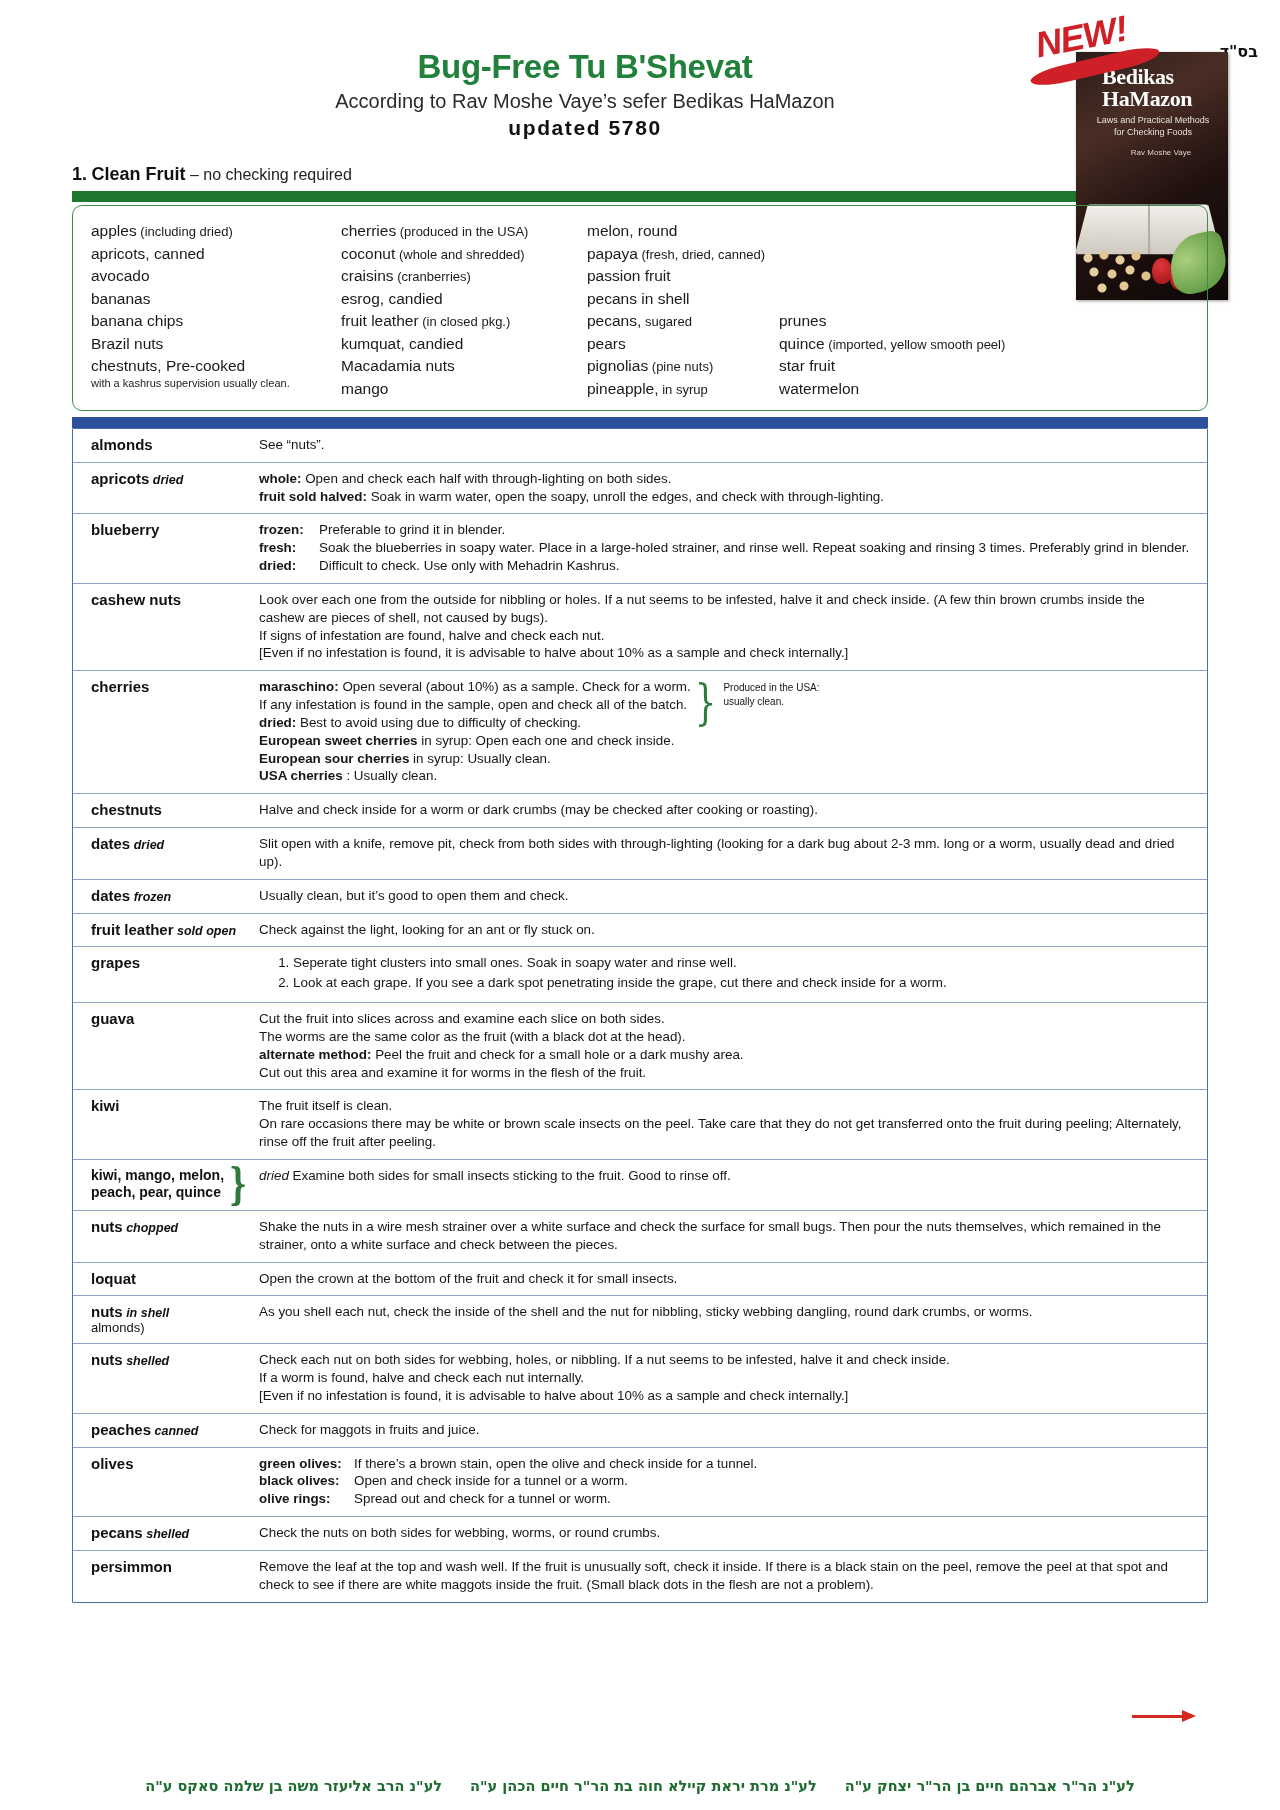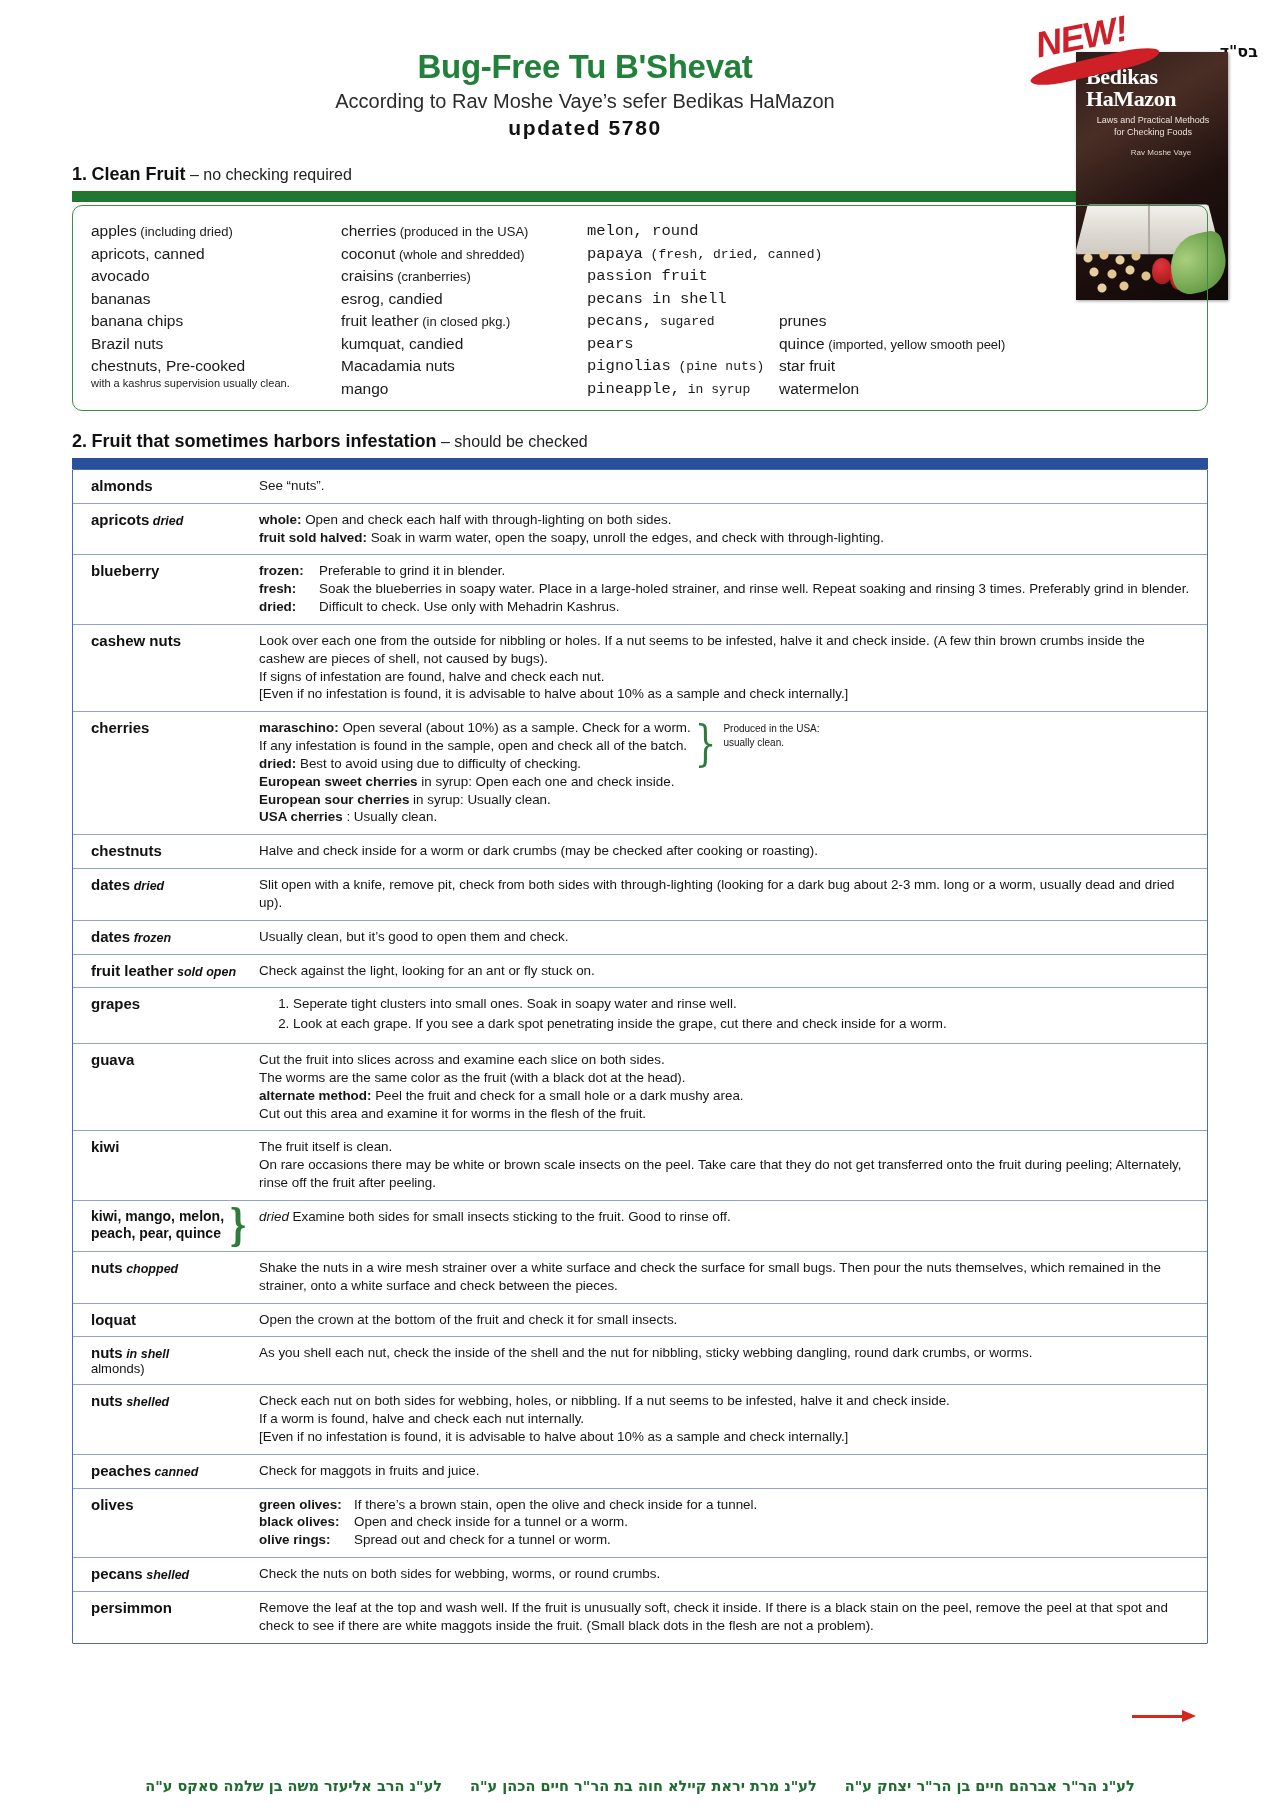--- a/index.html
+++ b/index.html
@@ -45,21 +45,21 @@
     width:132px; height:17px; background:#cf2027;
     border-radius:50%/90%;
     transform:rotate(-13deg);
   }
   .book {
     position:absolute; right:0; top:30px; width:152px; height:248px;
     background:linear-gradient(150deg,#2b1d19 0%, #4a2e25 28%, #20110f 60%, #0d0807 100%);
     overflow:hidden; box-shadow:1px 1px 3px rgba(0,0,0,.4);
   }
   .book-title {
-    position:absolute; left:10px; top:14px; right:6px;
+    position:absolute; left:26px; top:14px; right:6px;
     color:#fff; font-size:22px; font-weight:bold; line-height:1.0;
     font-family:"Liberation Serif", serif; letter-spacing:-0.4px;
   }
   .book-sub {
     position:absolute; left:10px; top:62px; right:8px;
     color:#e9e3dc; font-size:9px; line-height:1.35; text-align:center;
   }
   .book-author {
     position:absolute; left:26px; top:96px; right:8px;
     color:#ded5cc; font-size:8px; text-align:center; font-style:normal;
@@ -110,21 +110,21 @@
 
   .green-bar { margin:6px 72px 0 72px; height:11px; background:#20772f; }
   .clean-box {
     margin:3px 72px 0 72px; border:1.5px solid #3f8c4c; border-radius:10px;
     padding:16px 18px 8px 18px; position:relative; min-height:196px;
   }
   .clean-cols { display:flex; }
   .ccol { }
   .ccol:nth-child(1){ width:250px; }
   .ccol:nth-child(2){ width:246px; }
-  .ccol:nth-child(3){ width:192px;font-family:Liberation Mono, monospace; }
+  .ccol:nth-child(3){ width:192px; }
   .ccol:nth-child(4){ width:auto; }
   .crow { height:22.5px; font-size:15.5px; color:#1a1a1a; white-space:nowrap; }
   .crow .sm { font-size:13px; }
   .crow.spacer { visibility:hidden; }
   .note-sm { font-size:11px; color:#222; margin-top:-3px; height:18px; white-space:nowrap; }
 
   
   .sec2-head { padding:0 72px; margin-top:20px; }
   .blue-bar { margin:6px 72px 0 72px; height:11px; background:#2a4f9b; }
 
@@ -269,25 +269,20 @@
           <div class="crow spacer"></div>
           <div class="crow spacer"></div>
           <div class="crow"><span>prunes</span></div>
           <div class="crow"><span>quince</span><span class="sm"> (imported, yellow smooth peel)</span></div>
           <div class="crow"><span>star fruit</span></div>
           <div class="crow"><span>watermelon</span></div>
         </div>
       </div>
   </div>
 
-  <div class="sec2-head">
-    <span class="sec-num">2.</span>
-    <span class="sec-num">Fruit that sometimes harbors infestation</span>
-    <span class="sec-dash">– should be checked</span>
-  </div>
   <div class="blue-bar"></div>
 
   <table class="tbl">
     <tbody id="tbl-body">
         <tr>
           <td class="k"><span>almonds</span></td>
           <td class="v">
             <div><span>See “nuts”.</span></div>
           </td>
         </tr>

